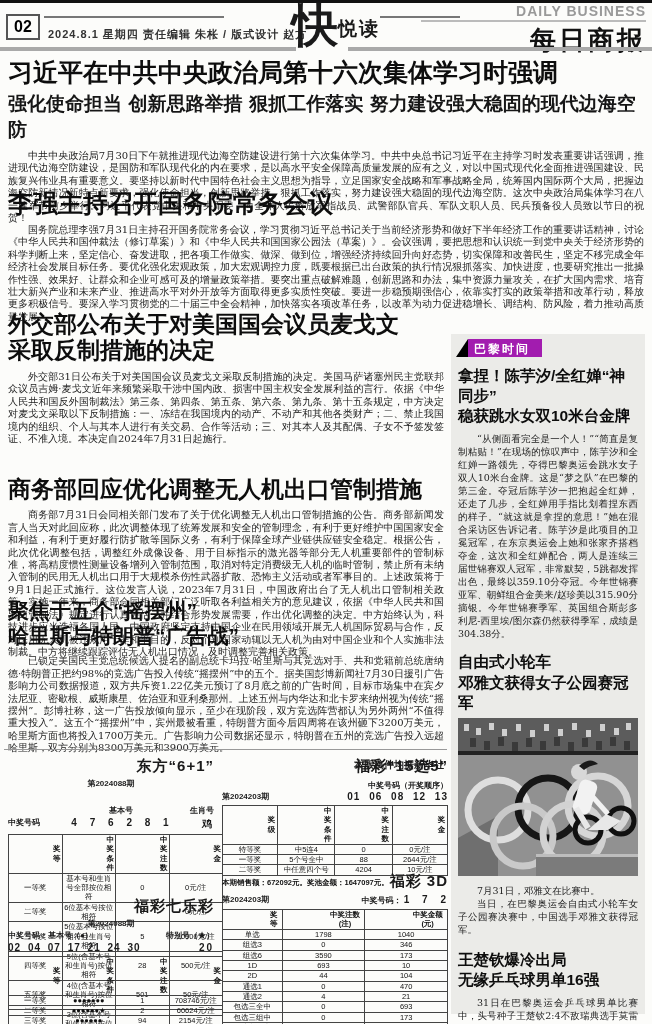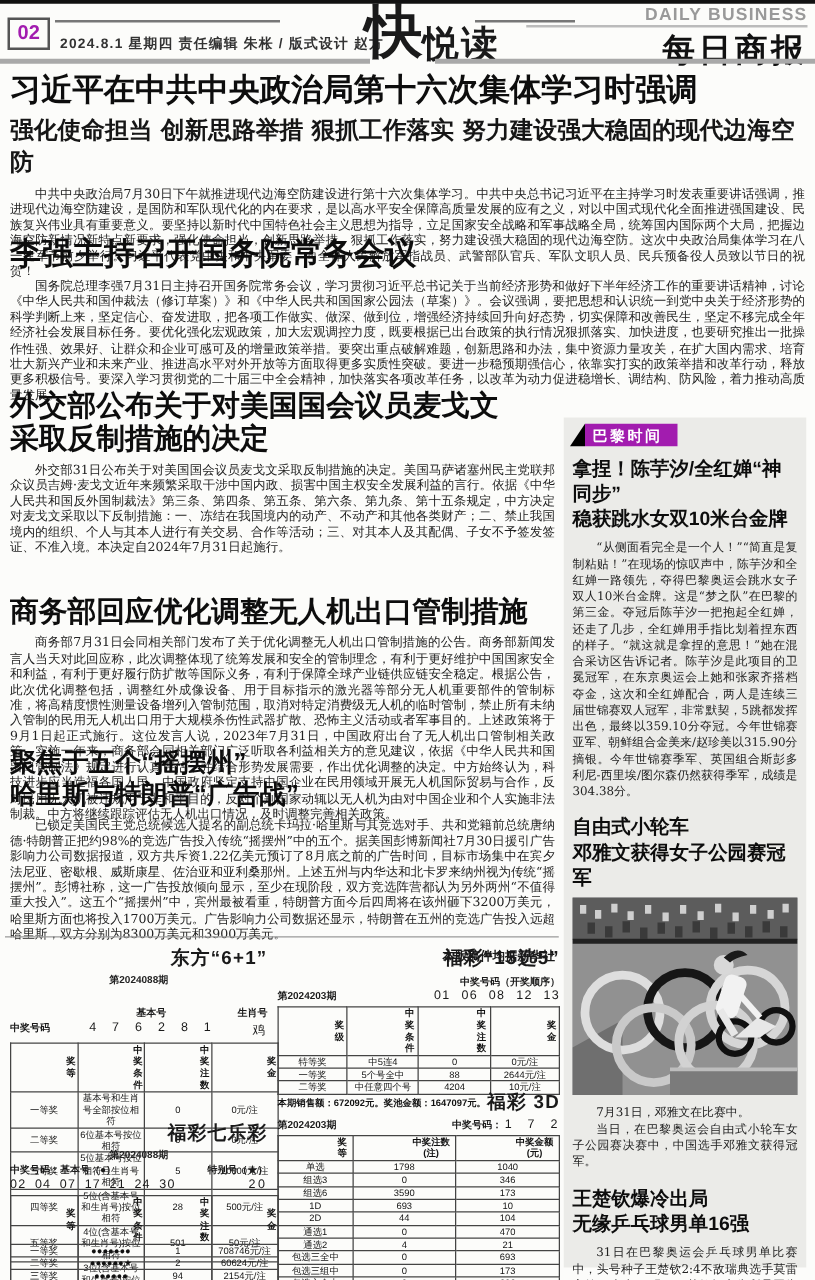--- a/index.html
+++ b/index.html
@@ -2,29 +2,29 @@
 <html><head>
 <meta charset="utf-8">
 <style>
   html,body{margin:0;padding:0;background:#d8d8d8;}
   .page{position:relative;width:652px;height:1024px;background:#fcfcfa;overflow:hidden;
         font-family:"DejaVu Serif","Liberation Serif",serif;color:#1a1a1a;}
   .abs{position:absolute;}
   
   .topbar{position:absolute;top:0;left:0;width:652px;height:3px;background:#111;}
   .pagenum{position:absolute;top:14px;left:6px;width:30px;height:22px;border:2px solid #555;
-           font-family:"Liberation Sans",sans-serif;font-weight:bold;font-size:16px;color:#a21caf;
+           font-family:"Liberation Sans",sans-serif;font-weight:bold;font-size:16px;color:#000000;
            display:flex;align-items:center;justify-content:center;}
   .hline-l{position:absolute;top:16px;left:44px;width:180px;height:2px;background:#777;}
   .hline-r{position:absolute;top:16px;left:380px;width:80px;height:2px;background:#777;}
   .dateline{position:absolute;top:27px;left:48px;font-family:"Liberation Sans",sans-serif;
             font-weight:bold;font-size:11px;color:#333;letter-spacing:1px;}
   .masthead{position:absolute;top:2px;left:292px;display:flex;align-items:flex-start;}
   .masthead .big{font-size:46px;font-weight:bold;line-height:1;font-family:"DejaVu Serif",serif;}
-  .masthead .rest{font-size:29px;font-weight:bold;margin-top:14px;letter-spacing:2px;
+  .masthead .rest{font-size:19px;font-weight:bold;margin-top:14px;letter-spacing:2px;
                   font-family:Liberation Mono, monospace;}
   .brand-en{position:absolute;top:3px;right:6px;font-family:"Liberation Sans",sans-serif;
             font-weight:bold;font-size:14px;color:#999;letter-spacing:1px;}
   .brand-line{position:absolute;top:20px;right:6px;width:225px;height:2px;background:#bbb;}
   .brand-cn{position:absolute;top:23px;right:6px;font-size:26px;font-weight:bold;color:#111;
             letter-spacing:3px;font-family:"Liberation Sans",sans-serif;}
   .thickbar-l{position:absolute;top:47px;left:0;width:296px;height:4px;background:#a9a9a9;}
   .thickbar-r{position:absolute;top:47px;left:348px;width:304px;height:4px;background:#a9a9a9;}
   
   h1,h2,h3{margin:0;font-family:"Liberation Sans",sans-serif;color:#0d0d0d;}
@@ -53,21 +53,21 @@
   .lot-title{font-size:15px;font-weight:bold;text-align:right;letter-spacing:1px;
              font-family:"Liberation Sans",sans-serif;}
   .lot-issue{font-size:8px;text-align:center;margin-top:2px;color:#222;font-weight:bold;}
   table.lt{border-collapse:collapse;width:100%;margin-top:3px;}
   table.lt th,table.lt td{border:1px solid #444;font-size:7.5px;padding:0 1px;text-align:center;
        color:#111;line-height:1.25;font-weight:normal;}
   table.lt th{font-weight:bold;padding-left:44px;}
   td.cond{text-align:left;}
   .lot-foot{font-size:7.5px;margin-top:2px;color:#111;font-weight:bold;}
   .numrow{display:flex;justify-content:space-between;font-size:8px;font-weight:bold;margin-top:3px;}
-  .bignums{font-size:10px;font-weight:normal;letter-spacing:2px;word-spacing:6px;}
+  .bignums{font-size:10px;font-weight:bold;letter-spacing:2px;word-spacing:6px;}
 </style>
 </head>
 <body>
 
 <div class="page">
 
   <div class="topbar"></div>
   <div class="pagenum">02</div>
   <div class="hline-l"></div>
   <div class="hline-r"></div>

